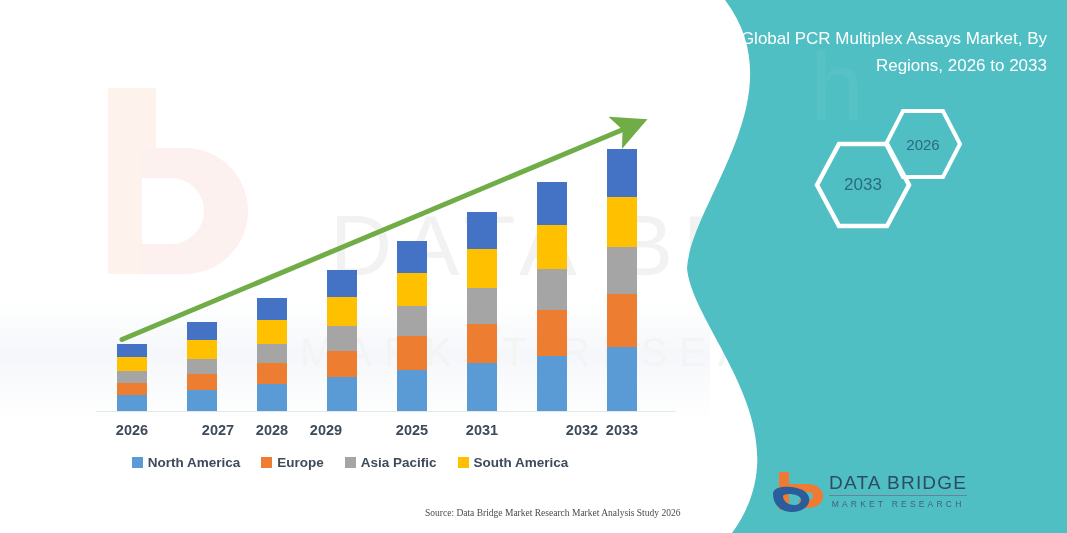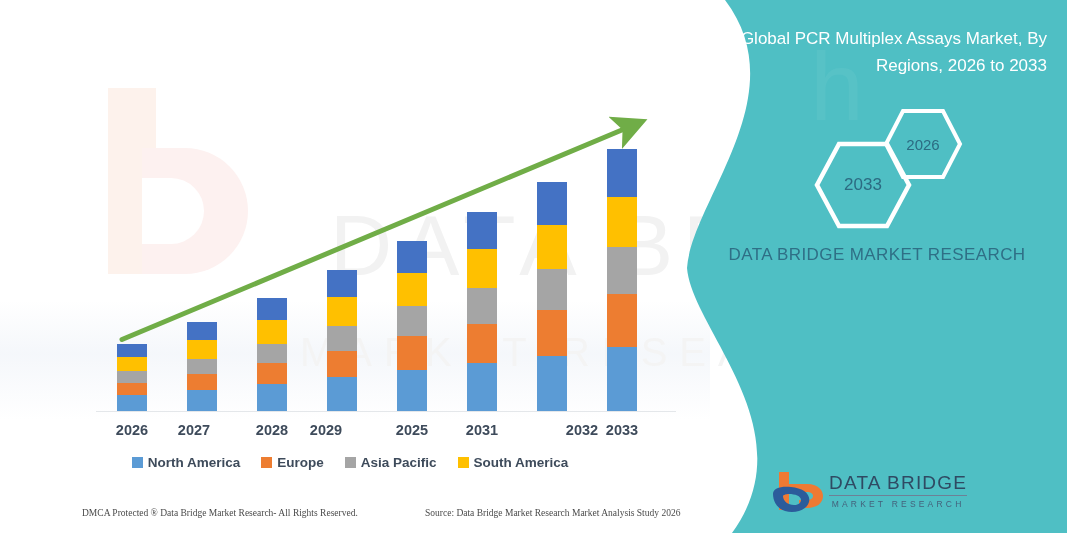--- a/index.html
+++ b/index.html
@@ -374,21 +374,21 @@
         <marker id="ah" markerWidth="7" markerHeight="7" refX="3" refY="3.5" orient="auto" markerUnits="strokeWidth">
           <path d="M0,0 L7,3.5 L0,7 L1.6,3.5 z" fill="#70AD47"></path>
         </marker>
       </defs>
       <line id="arrow-line" x1="122" y1="339.512" x2="629" y2="127.04000000000002" stroke="#70AD47" stroke-width="5" stroke-linecap="round" marker-end="url(#ah)"></line>
     </svg>
   </div>
 
   <div class="xlabels" id="xlabels">
       <div class="xlabel" style="left: 102px;">2026</div>
-      <div class="xlabel" style="left: 164px;">2027</div>
+      <div class="xlabel" style="left: 188px;">2027</div>
       <div class="xlabel" style="left: 242px;">2028</div>
       <div class="xlabel" style="left: 296px;">2029</div>
       <div class="xlabel" style="left: 382px;">2025</div>
       <div class="xlabel" style="left: 452px;">2031</div>
       <div class="xlabel" style="left: 552px;">2032</div>
       <div class="xlabel" style="left: 592px;">2033</div>
     </div>
 
   <div class="legend" id="legend">
       <div class="legend-item">
@@ -403,21 +403,20 @@
         <span class="legend-swatch" style="background: rgb(165, 165, 165);"></span>
         <span>Asia Pacific</span>
       </div>
       <div class="legend-item">
         <span class="legend-swatch" style="background: rgb(255, 192, 0);"></span>
         <span>South America</span>
       </div>
     </div>
 
   <div class="footer">
-    <div class="left">DMCA Protected ® Data Bridge Market Research- All Rights Reserved.</div>
     <div class="right">Source: Data Bridge Market Research  Market Analysis Study 2026</div>
   </div>
 
   <div class="teal-panel">
     <svg viewBox="0 0 380 533" preserveAspectRatio="none">
       <path id="teal-shape" d="M 38 0 L 380 0 L 380 533 L 45 533 C 120 430 5 330 0 268 C 5 200 110 95 38 0 Z" fill="#4FBFC4"></path>
     </svg>
 
     <div class="panel-content">
       <div class="panel-title">Global PCR Multiplex Assays Market, By Regions, 2026 to 2033</div>
@@ -433,21 +432,20 @@
         <span>2026</span>
       </div>
 
       <div class="hex hex-2033">
         <svg viewBox="0 0 100 90">
           <polygon points="26,4 74,4 96,45 74,86 26,86 4,45" fill="none" stroke="#ffffff" stroke-width="4.5"></polygon>
         </svg>
         <span>2033</span>
       </div>
 
-      <div class="panel-brand">DATA BRIDGE MARKET RESEARCH</div>
 
       <div class="logo">
         <svg width="60" height="46" viewBox="0 0 60 46">
           <path d="M12 2 L22 2 L22 40 L12 40 Z" fill="#EE7A33"></path>
           <path d="M20 14 L40 14 C52 14 56 21 56 26 C56 33 50 38 40 38 L32 38 L32 30 L40 30
                    C44 30 46 28 46 26 C46 24 44 22 40 22 L20 22 Z" fill="#EE7A33"></path>
           <path d="M6 24 C6 18 14 16 24 17 C36 18 44 24 42 32 C40 40 28 44 18 41
                    C10 38.5 6 31 6 24 Z M16 26 C16 31 21 35 27 35 C31 35 34 33 34 30
                    C34 26 28 24 22 24 C19 24 16 25 16 26 Z" fill="#2B5C9B"></path>
         </svg>

